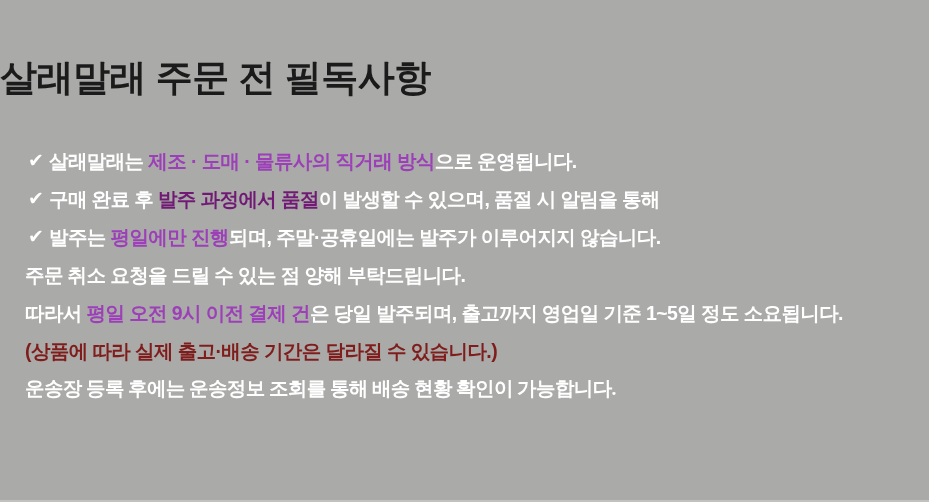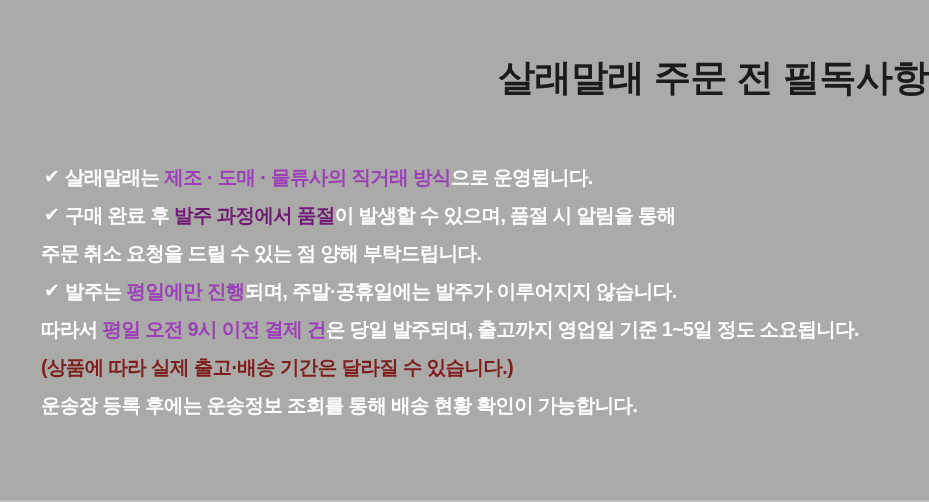--- a/index.html
+++ b/index.html
@@ -34,35 +34,35 @@
     height: 2px;
     background: rgba(255, 255, 255, 0.28);
     pointer-events: none;
   }
 
   .banner-title {
     position: absolute;
     top: 58px;
     left: 0;
     right: 0;
-    text-align: right;
+    text-align: left;
     font-size: 37px;
     font-weight: bold;
     line-height: 1.1;
     letter-spacing: -0.5px;
     color: #1b1b1b;
     white-space: nowrap;
   }
 
   .notice-list {
     position: absolute;
     top: 142px;
     left: 0;
     right: 0;
-    margin: 16px;
+    margin: 0;
     padding: 0;
     list-style: none;
   }
 
   .notice-line {
     position: relative;
     height: 38px;
     line-height: 38px;
     font-size: 19.5px;
     font-weight: bold;
@@ -98,20 +98,20 @@
 </head>
 <body>
 
 <div id="notice-banner" style="background: rgb(170, 171, 168);">
 
   <div class="banner-title" style="color: rgb(27, 27, 27);">살래말래 주문 전 필독사항</div>
 
   <ul class="notice-list">
       <li class="notice-line" style="color: rgb(255, 255, 255);"><span class="check-mark">✔</span><span class="seg">살래말래는 </span><span class="seg accent" style="color: rgb(156, 63, 184);">제조 · 도매 · 물류사의 직거래 방식</span><span class="seg">으로 운영됩니다.</span></li>
       <li class="notice-line" style="color: rgb(255, 255, 255);"><span class="check-mark">✔</span><span class="seg">구매 완료 후 </span><span class="seg accent" style="color: #701a75;">발주 과정에서 품절</span><span class="seg">이 발생할 수 있으며, 품절 시 알림을 통해</span></li>
+      <li class="notice-line" style="color: rgb(255, 255, 255);"><span class="check-mark">✔</span><span class="seg">발주는 </span><span class="seg accent" style="color: rgb(156, 63, 184);">평일에만 진행</span><span class="seg">되며, 주말·공휴일에는 발주가 이루어지지 않습니다.</span></li>
       <li class="notice-line continuation" style="color: rgb(255, 255, 255);"><span class="seg">주문 취소 요청을 드릴 수 있는 점 양해 부탁드립니다.</span></li>
-      <li class="notice-line" style="color: rgb(255, 255, 255);"><span class="check-mark">✔</span><span class="seg">발주는 </span><span class="seg accent" style="color: rgb(156, 63, 184);">평일에만 진행</span><span class="seg">되며, 주말·공휴일에는 발주가 이루어지지 않습니다.</span></li>
       <li class="notice-line continuation" style="color: rgb(255, 255, 255);"><span class="seg">따라서 </span><span class="seg accent" style="color: rgb(156, 63, 184);">평일 오전 9시 이전 결제 건</span><span class="seg">은 당일 발주되며, 출고까지 영업일 기준 1~5일 정도 소요됩니다.</span></li>
       <li class="notice-line continuation" style="color: #7f1d1d;"><span class="seg">(상품에 따라 실제 출고·배송 기간은 달라질 수 있습니다.)</span></li>
-      <li class="notice-line continuation" style="color: rgb(255, 255, 255);"><span class="seg">운송장 등록 후에는 운송정보 조회를 통해 배송 현황 확인이 가능합니다.</span></li>
+      <li class="notice-line continuation" style="color: rgb(255, 255, 255); font-family: Liberation Serif, serif;"><span class="seg">운송장 등록 후에는 운송정보 조회를 통해 배송 현황 확인이 가능합니다.</span></li>
     </ul>
 
 </div>
 
 </body></html>

